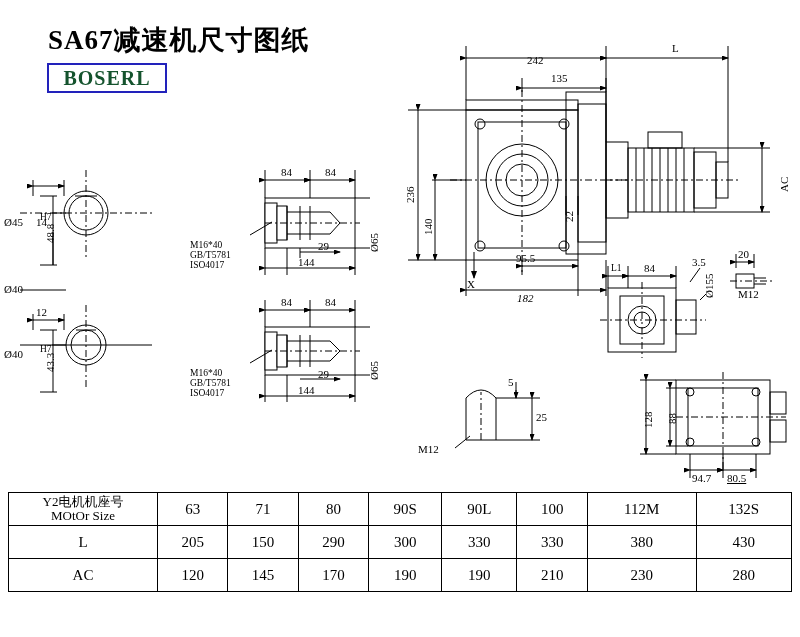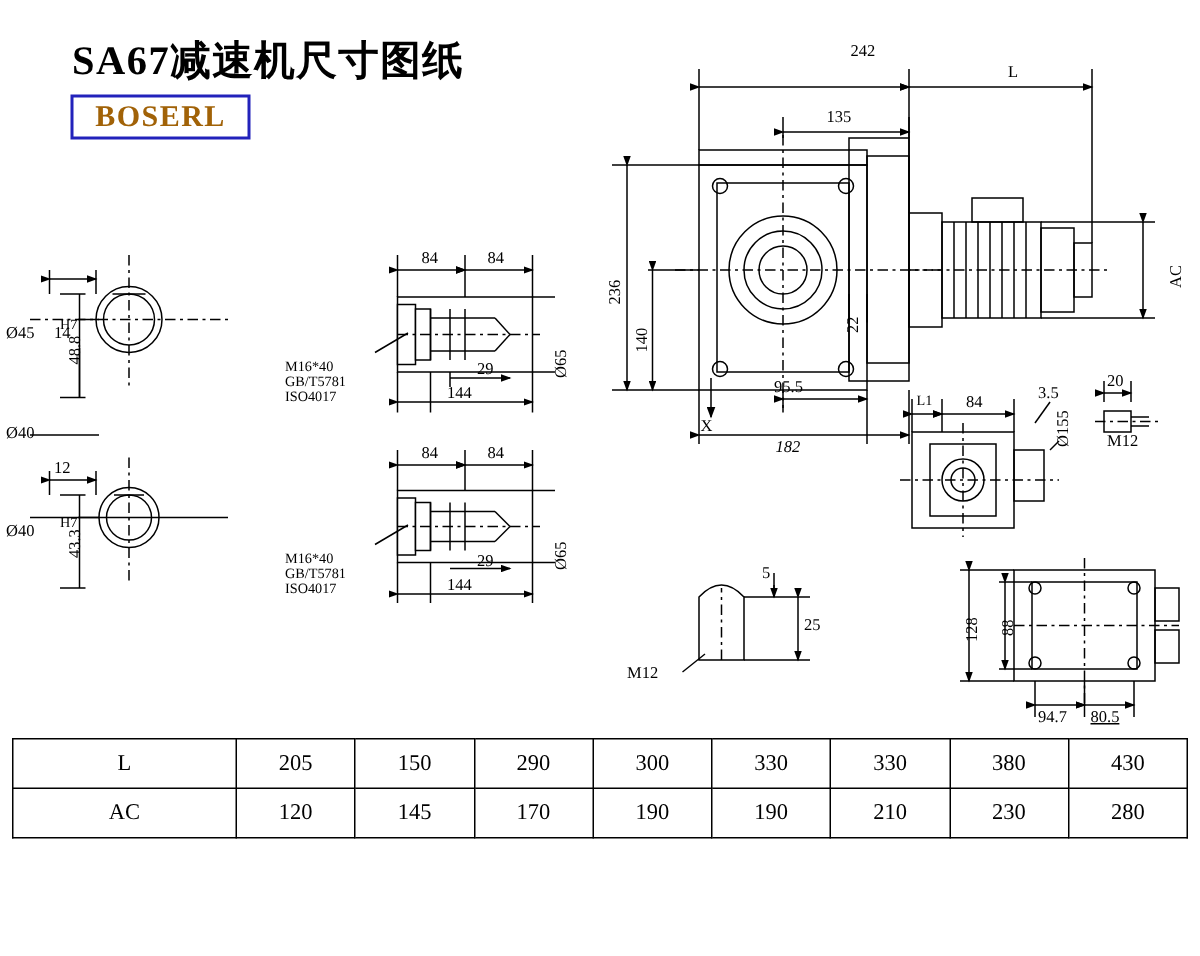--- a/index.html
+++ b/index.html
@@ -1,21 +1,21 @@
 <!DOCTYPE html>
 <html><head>
 <meta charset="utf-8">
 <style>
   html,body{margin:0;padding:0;background:#fff;}
   body{width:800px;height:637px;position:relative;font-family:"Liberation Serif",serif;color:#000;overflow:hidden;}
   .abs{position:absolute;}
   
   #title{left:48px;top:22px;font-size:27px;font-weight:bold;letter-spacing:1px;font-family:"Liberation Serif",serif;}
   #logo-box{left:47px;top:63px;width:116px;height:26px;border:2px solid #2222bb;display:flex;align-items:center;justify-content:center;}
-  #logo-text{font-family:"Liberation Serif",serif;font-size:20px;font-weight:bold;color:#a16207;letter-spacing:1px;}
+  #logo-text{font-family:"Liberation Serif",serif;font-size:20px;font-weight:bold;color:#14532d;letter-spacing:1px;}
   .lbl{position:absolute;font-size:11px;font-family:"Liberation Serif",serif;white-space:nowrap;}
   .lbl-s{position:absolute;font-size:9.5px;font-family:"Liberation Serif",serif;white-space:nowrap;}
   
   #spec-table{position:absolute;left:8px;top:492px;width:784px;border-collapse:collapse;font-family:"Liberation Serif",serif;}
   #spec-table td{border:1px solid #000;text-align:center;font-size:15px;height:32px;padding:0;}
   #spec-table td.rowhead{width:148px;font-size:15px;}
   #spec-table td.rowhead.two{line-height:1.05;font-size:13px;}
   svg{position:absolute;top:0;left:0;overflow:visible;}
 </style>
 </head>
@@ -245,21 +245,21 @@
     <line x1="670" y1="388" x2="670" y2="446" marker-start="url(#ahs)" marker-end="url(#ahs)"></line>
 
     <line x1="690" y1="454" x2="690" y2="478"></line>
     <line x1="723" y1="454" x2="723" y2="478"></line>
     <line x1="756" y1="454" x2="756" y2="478"></line>
     <line x1="690" y1="470" x2="723" y2="470" marker-start="url(#ahs)" marker-end="url(#ahs)"></line>
     <line x1="723" y1="470" x2="756" y2="470" marker-start="url(#ahs)" marker-end="url(#ahs)"></line>
   </g>
 </svg>
 
-<div class="lbl" style="left:527px;top:28px;margin-left:40px;">242</div>
+<div class="lbl" style="left:527px;top:54px;">242</div>
 <div class="lbl" style="left:672px;top:42px;">L</div>
 <div class="lbl" style="left:551px;top:72px;">135</div>
 
 <div class="lbl" style="left:404px;top:203px;transform:rotate(-90deg);transform-origin:left top;">236</div>
 <div class="lbl" style="left:422px;top:235px;transform:rotate(-90deg);transform-origin:left top;">140</div>
 <div class="lbl" style="left:563px;top:222px;transform:rotate(-90deg);transform-origin:left top;">22</div>
 <div class="lbl" style="left:467px;top:278px;">X</div>
 <div class="lbl" style="left:516px;top:252px;">95.5</div>
 <div class="lbl" style="left:517px;top:292px;font-style:italic;">182</div>
 <div class="lbl" style="left:778px;top:192px;transform:rotate(-90deg);transform-origin:left top;">AC</div>
@@ -309,20 +309,34 @@
   <div class="lbl-s" style="position:relative;left:0;top:0;">ISO4017</div>
 </div>
 <div class="abs" style="left:190px;top:368px;">
   <div class="lbl-s" style="position:relative;left:0;top:0;">M16*40</div>
   <div class="lbl-s" style="position:relative;left:0;top:0;">GB/T5781</div>
   <div class="lbl-s" style="position:relative;left:0;top:0;">ISO4017</div>
 </div>
 
 <table id="spec-table">
   <tbody>
+    <tr>
+      <td class="rowhead two">
+        <div>Y2电机机座号</div>
+        <div>MOtOr Size</div>
+      </td>
+      <td>63</td>
+      <td>71</td>
+      <td>80</td>
+      <td>90S</td>
+      <td>90L</td>
+      <td>100</td>
+      <td>112M</td>
+      <td>132S</td>
+    </tr>
     <tr>
       <td class="rowhead">L</td>
       <td>205</td>
       <td>150</td>
       <td>290</td>
       <td>300</td>
       <td>330</td>
       <td>330</td>
       <td>380</td>
       <td>430</td>

